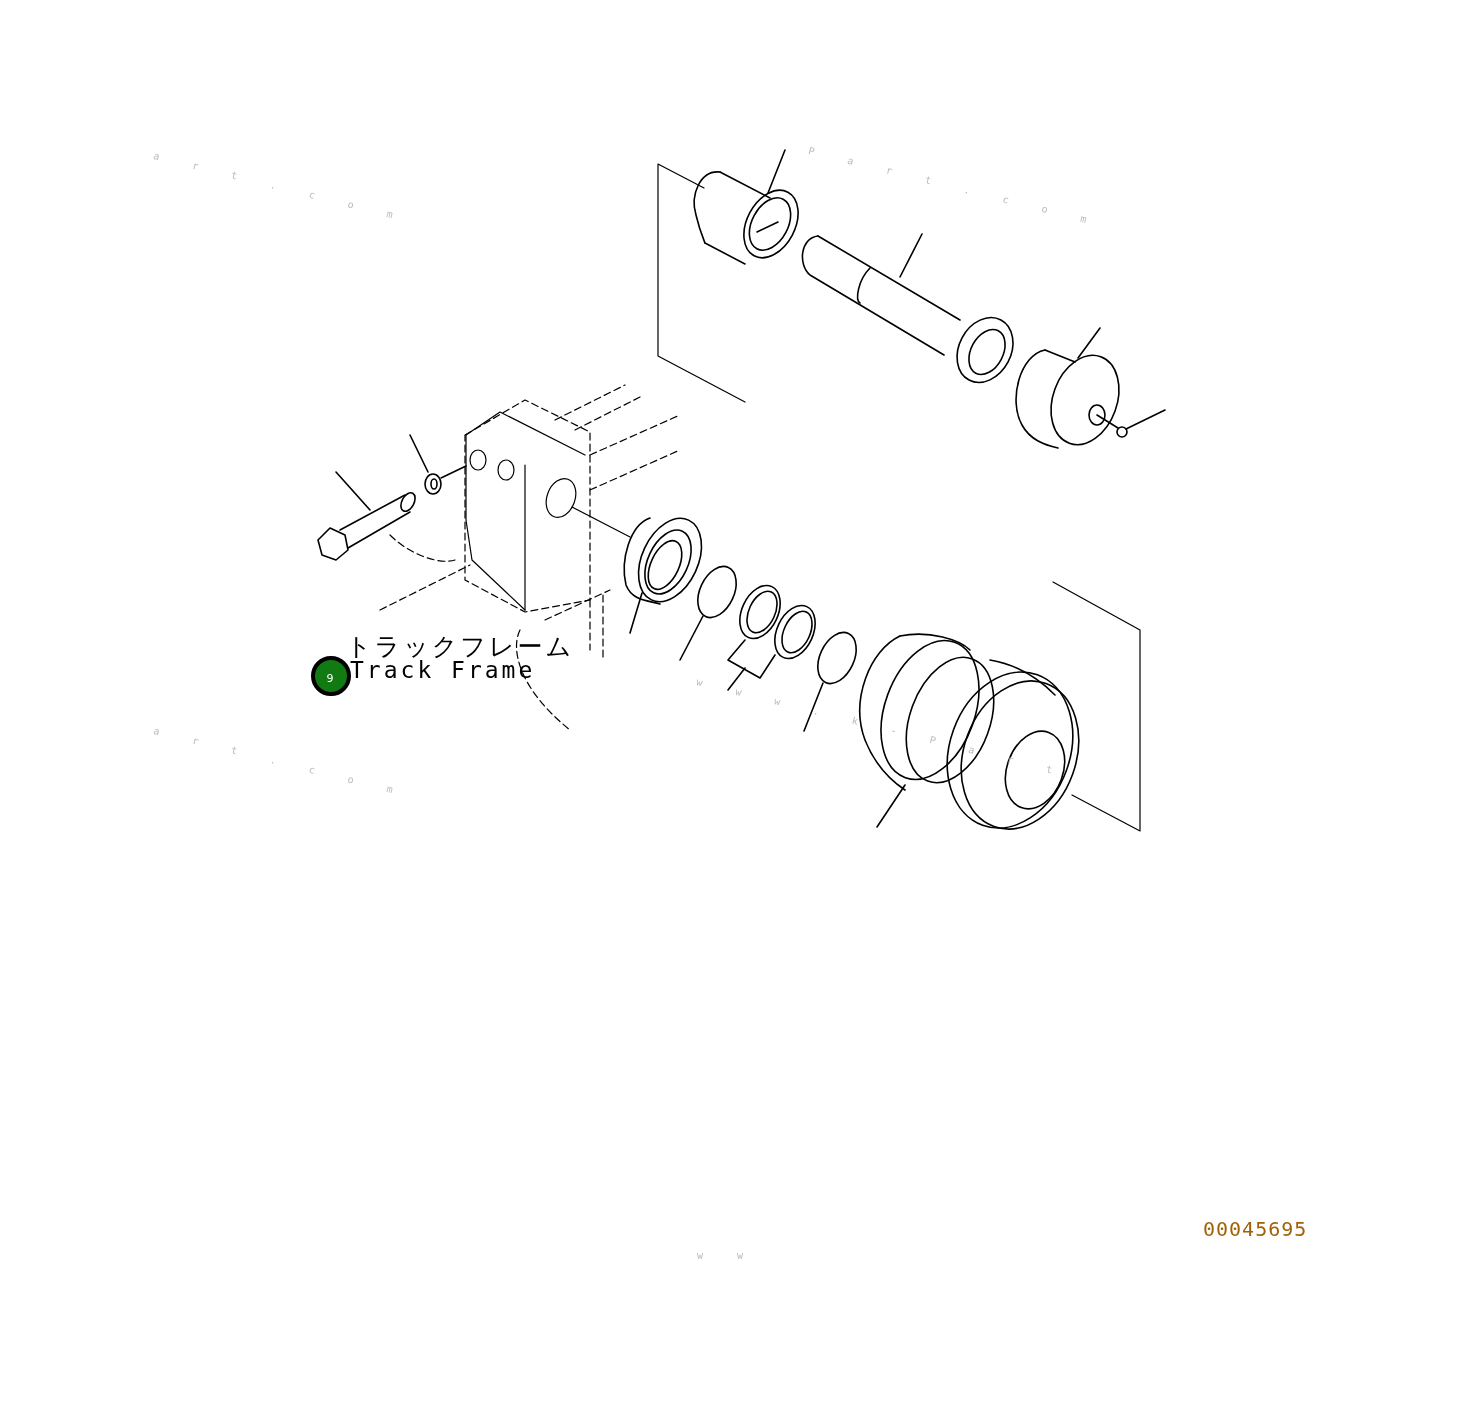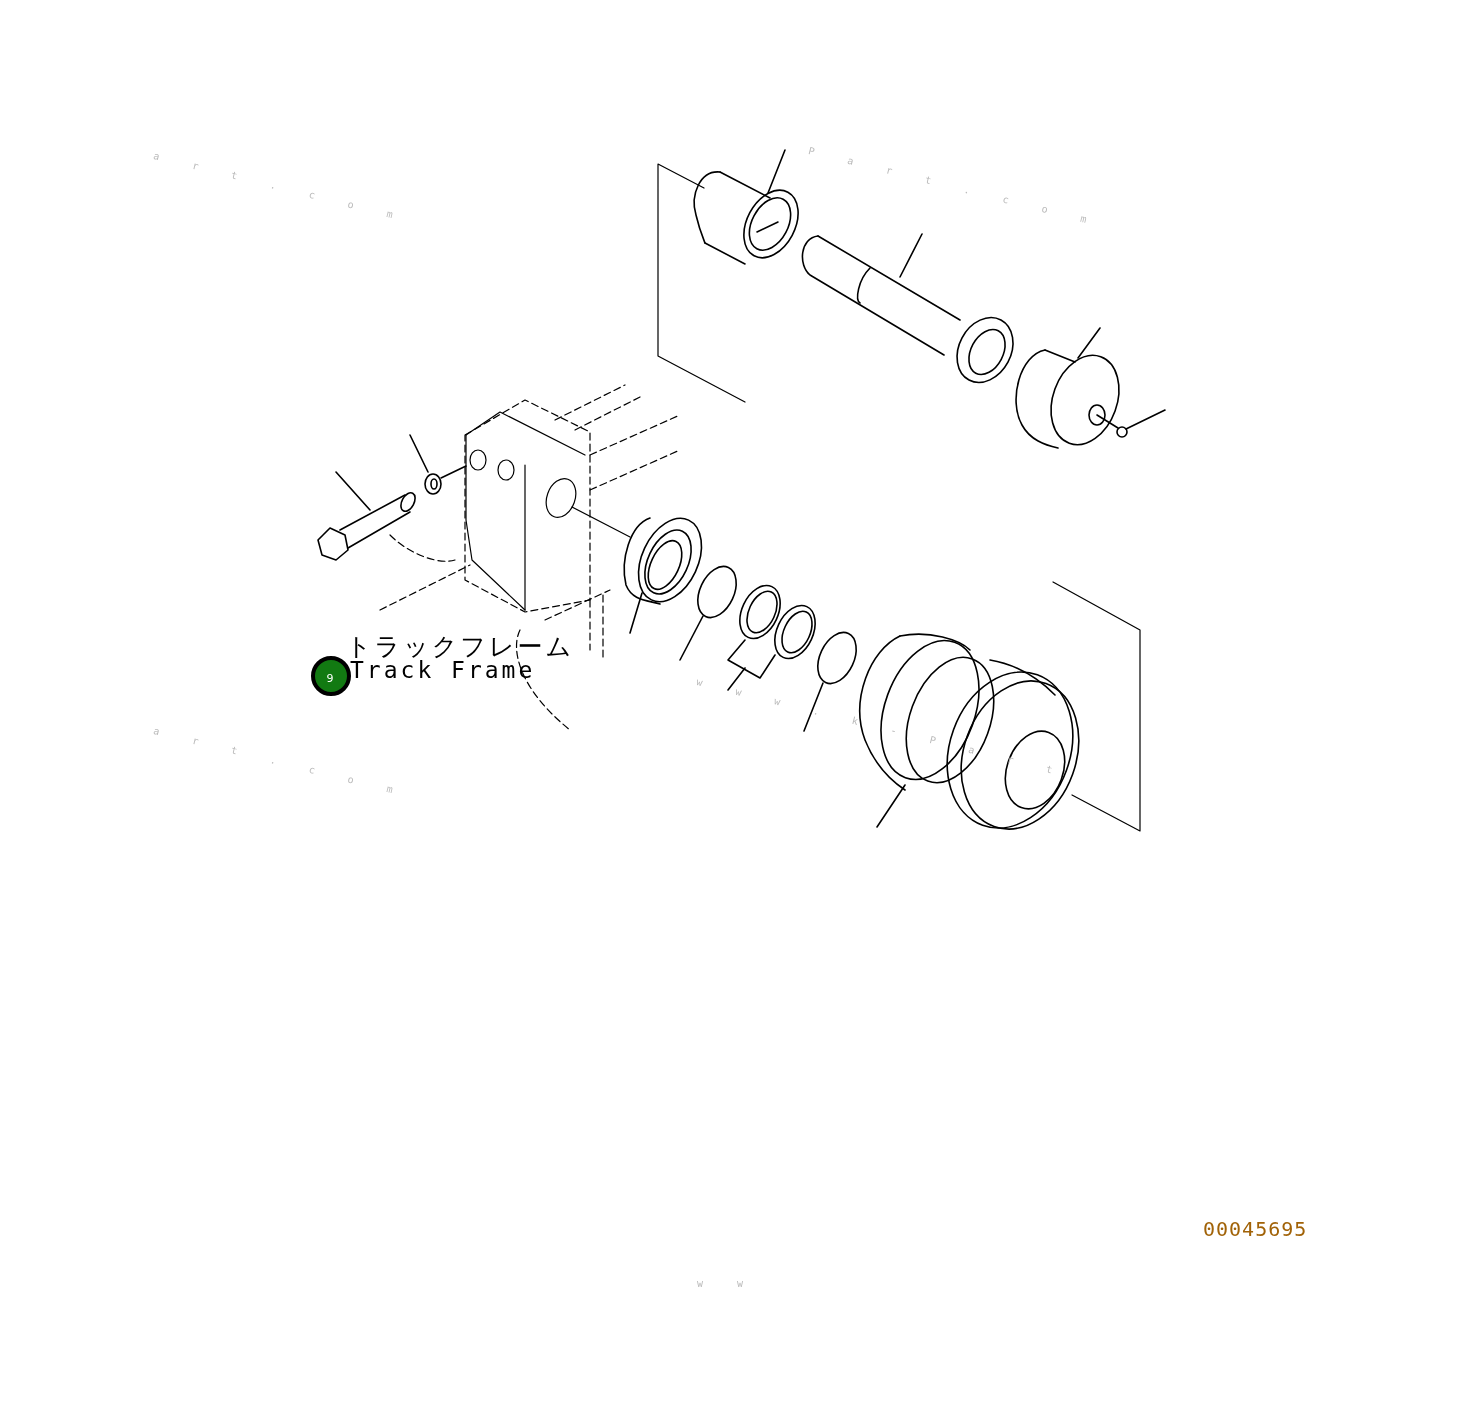--- a/index.html
+++ b/index.html
@@ -132,21 +132,21 @@
   </g>
   <g stroke-width="1.2">
     <polyline points="1053,582 1140,630 1140,831 1072,795"></polyline>
   </g>
 </svg>
 
 <div class="wm" style="left:155px;top:150px;transform:rotate(14deg);">a r t . c o m</div>
 <div class="wm" style="left:810px;top:145px;transform:rotate(14deg);">P a r t . c o m</div>
 <div class="wm" style="left:155px;top:725px;transform:rotate(14deg);">a r t . c o m</div>
 <div class="wm" style="left:698px;top:676px;transform:rotate(14deg);">w w w . k - P a r t</div>
-<div class="wm" style="left:697px;top:1250px;margin-top:28px;">w w</div>
+<div class="wm" style="left:697px;top:1250px;">w w</div>
 
 <div class="label" id="label-jp">トラックフレーム</div>
 <div class="label" id="label-en">Track Frame</div>
 
 <div class="callout">
   <span>9</span>
 </div>
 
 <div id="drawing-number">00045695</div>
 

